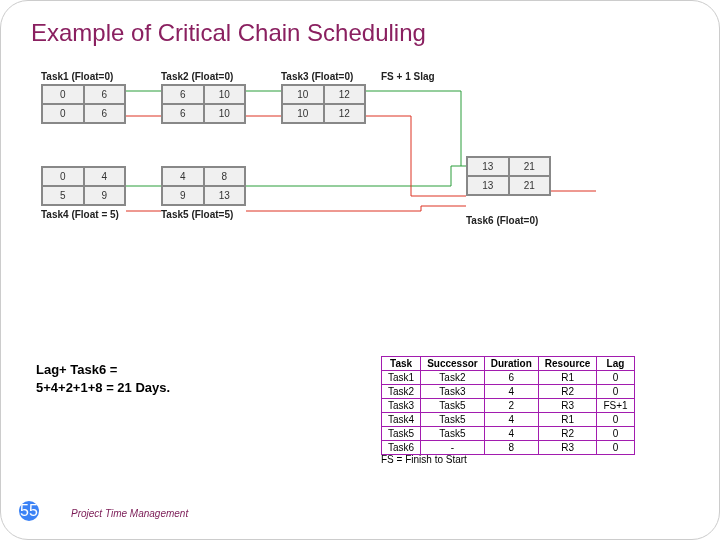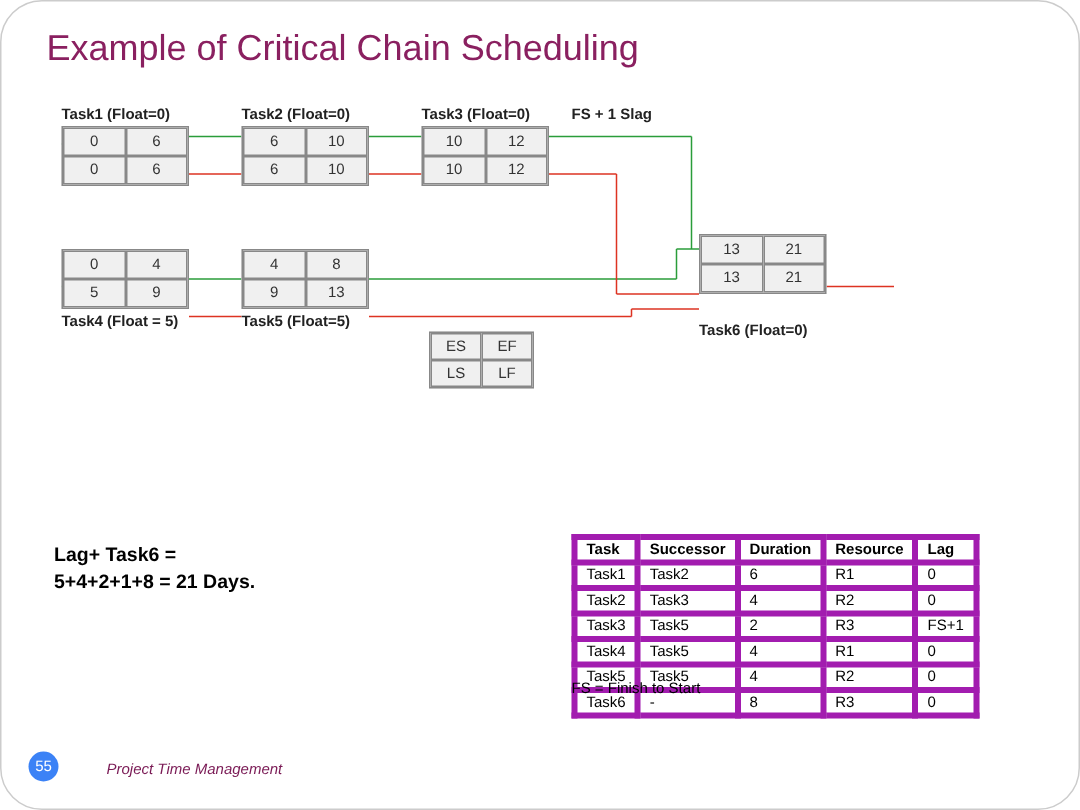--- a/index.html
+++ b/index.html
@@ -50,33 +50,33 @@
     width: 260px;
     line-height: 1.4;
   }
   .summary-table {
     position: absolute;
     top: 355px; left: 380px;
     font-size: 10px;
     border-collapse: collapse;
   }
   .summary-table th, .summary-table td {
-    border: 4px solid #a21caf;
+    border: 1px solid #a21caf;
     padding: 1px 6px;
     font-weight: normal;
-    text-align: left;
+    text-align: center;
   }
   .summary-table th { font-weight: bold; }
   .fs-note { position: absolute; top: 453px; left: 380px; font-size: 10px; }
   .slide-num {
     position: absolute;
     bottom: 18px; left: 18px;
     background: #3b82f6; color: #fff;
     width: 20px; height: 20px; border-radius: 50%;
-    font-size: 10px;
+    font-size: 16px;
     display: flex; align-items: center; justify-content: center;
   }
   .footer {
     position: absolute;
     bottom: 20px; left: 70px;
     font-size: 10px; font-style: italic;
     color: #7a1a55;
   }
 </style>
 </head>
@@ -165,28 +165,20 @@
   <div class="task-block" style="left:425px; top:95px;">
     <div class="pdm-box" style="width:85px; height:40px;">
       <div class="cell">13</div>
       <div class="cell">21</div>
       <div class="cell">13</div>
       <div class="cell">21</div>
     </div>
     <div class="task-label" style="margin-top:19px;">Task6 (Float=0)</div>
   </div>
 
-  <div class="task-block" style="left:245px; top:160px;">
-    <div class="pdm-box" style="width:70px; height:38px;">
-      <div class="cell">ES</div>
-      <div class="cell">EF</div>
-      <div class="cell">LS</div>
-      <div class="cell">LF</div>
-    </div>
-  </div>
 
 </div>
 
 <div class="critpath">
   <div>Lag+ Task6 =</div>
   <div> 5+4+2+1+8 = 21 Days.</div>
 </div>
 
 <table class="summary-table">
   <thead>

